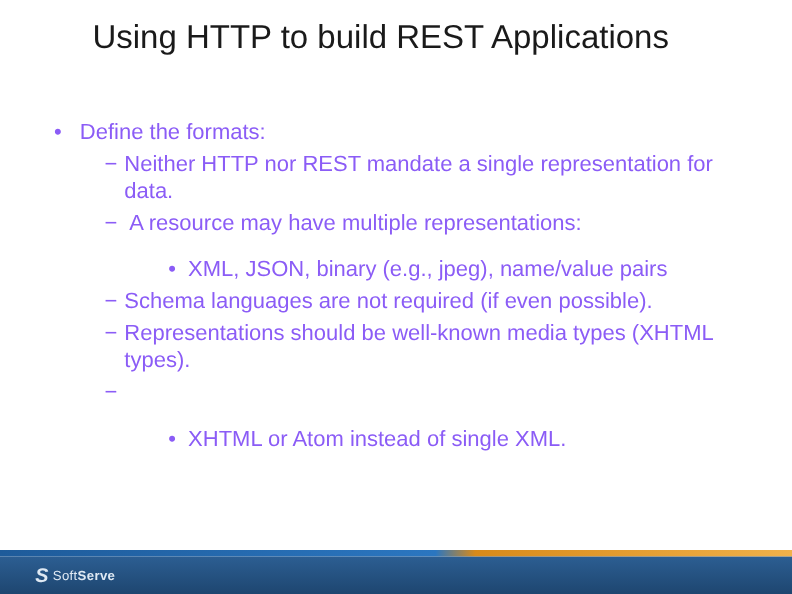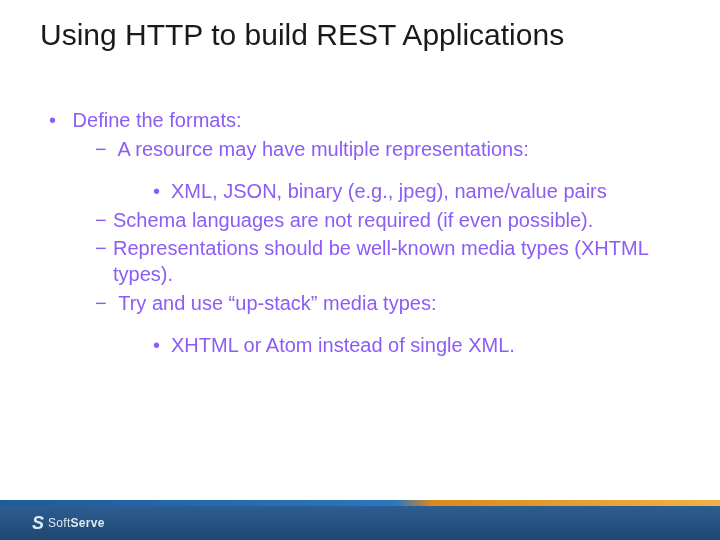--- a/index.html
+++ b/index.html
@@ -9,20 +9,21 @@
       background: #ffffff;
       font-family: Arial, Helvetica, sans-serif;
       position: relative;
       overflow: hidden;
     }
     .slide-title {
       font-size: 30px;
       font-weight: normal;
       color: #1a1a1a;
       padding: 18px 0 0 40px;
+      margin-left: 44px;
     }
     .content {
       padding: 56px 42px 0 55px;
       font-size: 20px;
       line-height: 1.28;
       color: #8b5cf6;
     }
     ul { list-style: none; }
     .lvl1 > li { margin-bottom: 4px; }
     .lvl1 > li::before {
@@ -95,30 +96,30 @@
 </head>
 <body>
 
 <h1 class="slide-title">Using HTTP to build REST Applications</h1>
 
 <div class="content">
   <ul class="lvl1">
     <li>
       <span>Define the formats:</span>
       <ul class="lvl2">
+        <li><span>Neither HTTP nor REST mandate a single representation for data.</span></li>
         <li>
           <span>A resource may have multiple representations:</span>
           <ul class="lvl3">
             <li><span>XML, JSON, binary (e.g., jpeg), name/value pairs</span></li>
           </ul>
         </li>
         <li><span>Schema languages are not required (if even possible).</span></li>
         <li><span>Representations should be well-known media types (XHTML types).</span></li>
         <li>
-          <span>Try and use “up-stack” media types:</span>
           <ul class="lvl3">
             <li><span>XHTML or Atom instead of single XML.</span></li>
           </ul>
         </li>
       </ul>
     </li>
   </ul>
 </div>
 
 <div class="footer">

